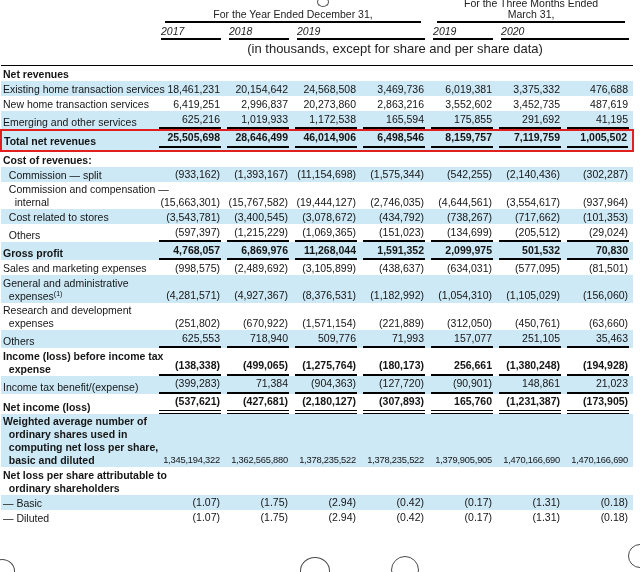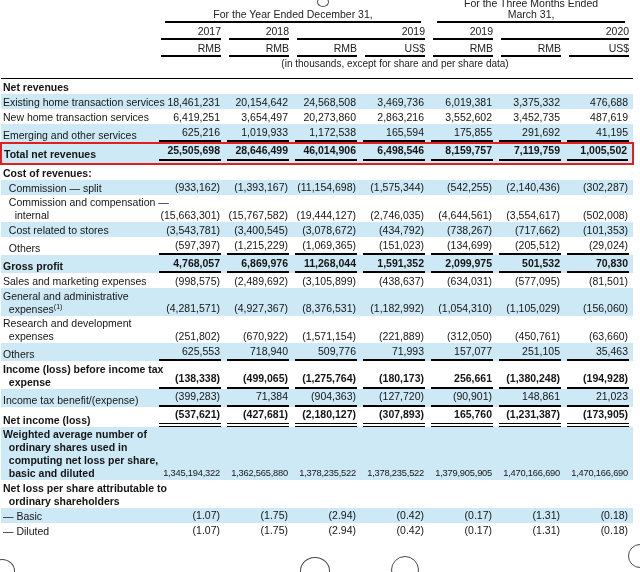--- a/index.html
+++ b/index.html
@@ -7,22 +7,22 @@
     width:640px;height:572px;overflow:hidden;position:relative;
     background:#ffffff;color:#151515;
     font-family:"Liberation Sans",sans-serif;
   }
   table{border-collapse:collapse;table-layout:fixed;width:632px;margin-top:-2px;}
   col.c-lbl{width:156px;}
   col.c-val{width:68px;}
   th{font-weight:normal;font-size:10.5px;padding:0;vertical-align:bottom;color:#222;}
   .grpwrap{margin:0 8px;border-bottom:2px solid #000;text-align:center;padding-bottom:1px;line-height:12px;}
   .grpwrap div{line-height:11px;}
-  .colline{margin:0 4px;border-bottom:2px solid #000;text-align:right;padding:2px 0 1px;line-height:12px;}
-  tr.h4 th{border-bottom:1px solid #000;padding:1px 0 9px;font-size:10px;}
+  .colline{margin:0 4px;border-bottom:2px solid #000;text-align:left;padding:2px 0 1px;line-height:12px;font-style:italic;}
+  tr.h4 th{border-bottom:1px solid #000;padding:1px 0 9px;font-size:13px;}
   .note{text-align:center;}
   td{font-size:10.5px;padding:1.5px 0 0;vertical-align:bottom;}
   td.lbl{padding-left:2px;line-height:13px;}
   td.lbl div{white-space:pre;line-height:13px;}
   sup{font-size:7px;vertical-align:super;line-height:0;}
   td.val .v{margin:0 4px 0 2px;text-align:right;padding-right:1px;line-height:13.5px;min-height:13.5px;}
   tr.blue{background:#cde9f6;border-radius:6px;}
   tr.bold{font-weight:bold;}
   td.u .v{border-bottom:2px solid #000;padding-bottom:1px;}
   td.uu .v{border-bottom:4px double #000;padding-bottom:1px;}
@@ -79,44 +79,20 @@
       <th colspan="2">
           <div class="colline">2019</div>
         </th>
       <th>
           <div class="colline">2019</div>
         </th>
       <th colspan="2">
           <div class="colline">2020</div>
         </th>
     </tr>
-    <tr class="h3">
-      <th></th>
-      <th>
-          <div class="colline">RMB</div>
-        </th>
-      <th>
-          <div class="colline">RMB</div>
-        </th>
-      <th>
-          <div class="colline">RMB</div>
-        </th>
-      <th>
-          <div class="colline">US$</div>
-        </th>
-      <th>
-          <div class="colline">RMB</div>
-        </th>
-      <th>
-          <div class="colline">RMB</div>
-        </th>
-      <th>
-          <div class="colline">US$</div>
-        </th>
-    </tr>
     <tr class="h4">
       <th></th>
       <th></th>
       <th colspan="5" class="note">(in thousands, except for share and per share data)</th>
       <th></th>
     </tr>
   </thead>
   <tbody>
       <tr class="bold">
         <td class="lbl">
@@ -171,21 +147,21 @@
         </td>
       </tr>
       <tr class="">
         <td class="lbl">
           <div>New home transaction services</div>
         </td>
         <td class="val">
           <div class="v">6,419,251</div>
         </td>
         <td class="val">
-          <div class="v">3,654,497</div>
+          <div class="v">2,996,837</div>
         </td>
         <td class="val">
           <div class="v">20,273,860</div>
         </td>
         <td class="val">
           <div class="v">2,863,216</div>
         </td>
         <td class="val">
           <div class="v">3,552,602</div>
         </td>
@@ -317,21 +293,21 @@
         <td class="val">
           <div class="v">(2,746,035)</div>
         </td>
         <td class="val">
           <div class="v">(4,644,561)</div>
         </td>
         <td class="val">
           <div class="v">(3,554,617)</div>
         </td>
         <td class="val">
-          <div class="v">(502,008)</div>
+          <div class="v">(937,964)</div>
         </td>
       </tr>
       <tr class="blue">
         <td class="lbl">
           <div>  Cost related to stores</div>
         </td>
         <td class="val">
           <div class="v">(3,543,781)</div>
         </td>
         <td class="val">

